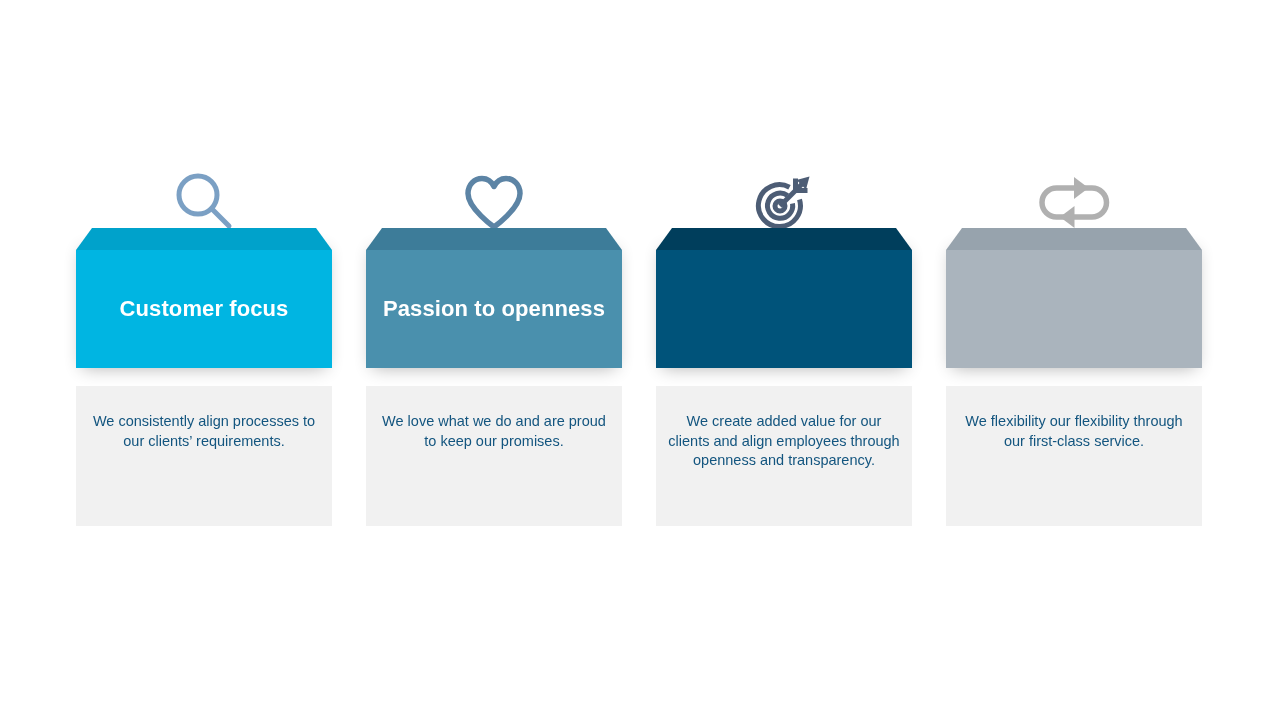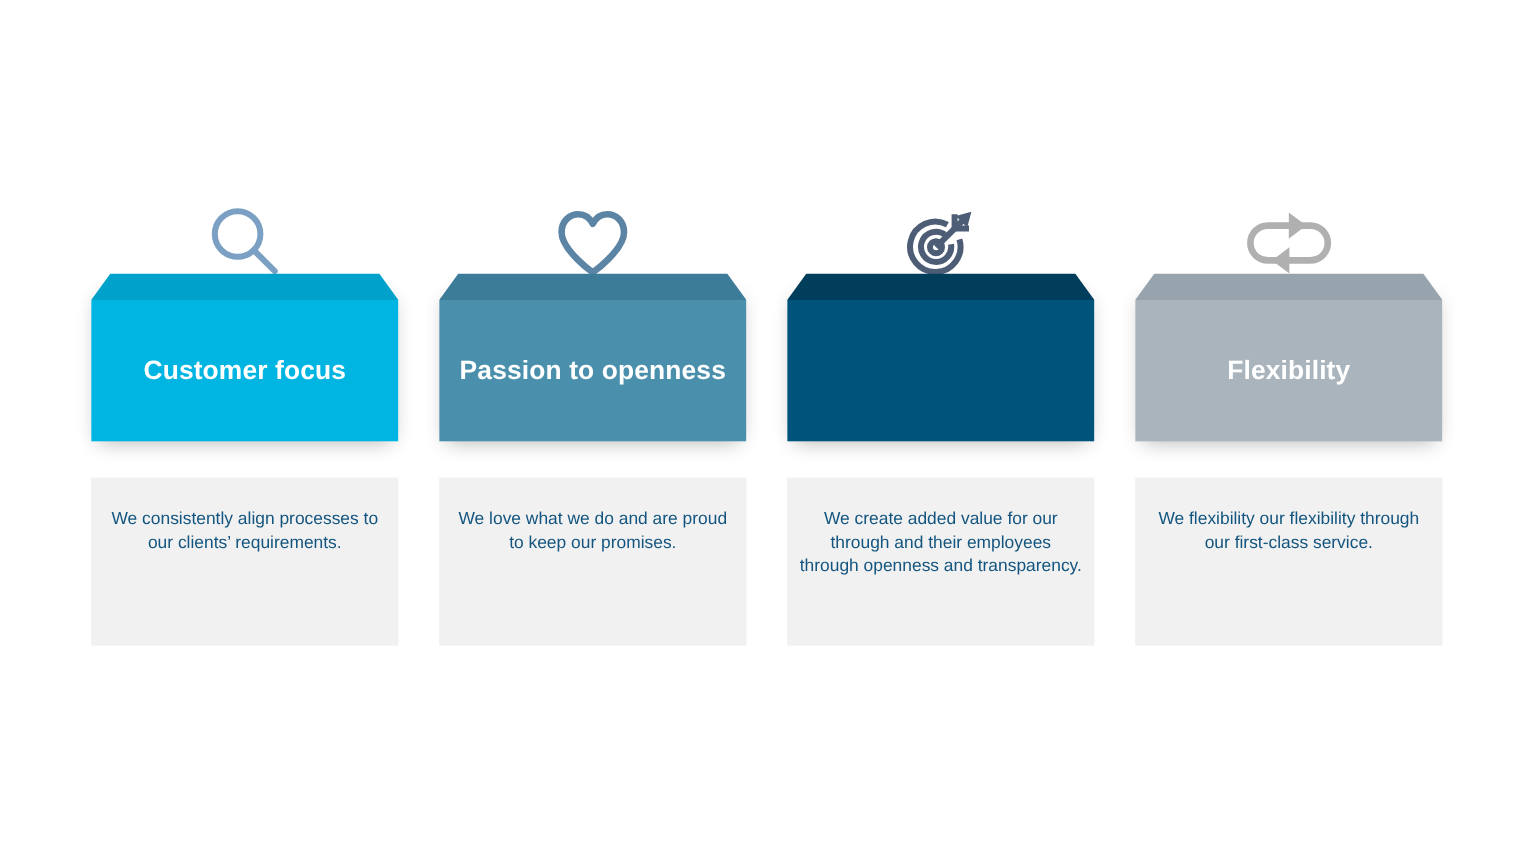--- a/index.html
+++ b/index.html
@@ -86,21 +86,21 @@
     letter-spacing: .1px;
     padding: 0 12px;
     box-sizing: border-box;
     border-radius: 25px;
   }
 
   
   .body-panel {
     position: absolute;
     left: 0;
-    top: 238px;
+    top: 226px;
     width: 256px;
     height: 140px;
     background: #f1f1f1;
   }
   .body-text {
     position: absolute;
     left: 10px;
     top: 26px;
     width: 236px;
     text-align: center;
@@ -162,37 +162,36 @@
         </svg>
       </div>
       <div class="box">
         <div class="box-shadow-layer"></div>
         <svg width="256" height="140" viewBox="0 0 256 140" aria-hidden="true">
           <polygon points="16,0 240,0 256,22 0,22" fill="#003e5c"></polygon>
           <rect x="0" y="22" width="256" height="118" fill="#00537a"></rect>
         </svg>
       </div>
       <div class="body-panel">
-        <div class="body-text">We create added value for our through and their employees through openness and transparency.</div>
+        <div class="body-text">We create added value for our clients and align employees through openness and transparency.</div>
       </div>
     </div>
     <div class="card" style="left: 946px;">
       <div class="icon-wrap">
         <svg width="76" height="58" viewBox="0 0 76 58" fill="none" aria-hidden="true">
           <path d="M44 14 L20.5 14 A14.5 14.5 0 0 0 20.5 43 L30 43" stroke="#b0b0b0" stroke-width="5.5" fill="none"></path>
           <path d="M32 43 L56 43 A14.5 14.5 0 0 0 56 14 L46 14" stroke="#b0b0b0" stroke-width="5.5" fill="none"></path>
           <path d="M38 3 L52.5 14 L38 25 Z" fill="#b0b0b0"></path>
           <path d="M38.5 32 L24 43 L38.5 54 Z" fill="#b0b0b0"></path>
         </svg>
       </div>
       <div class="box">
         <div class="box-shadow-layer"></div>
         <svg width="256" height="140" viewBox="0 0 256 140" aria-hidden="true">
           <polygon points="16,0 240,0 256,22 0,22" fill="#97a3ad"></polygon>
           <rect x="0" y="22" width="256" height="118" fill="#aab4bd"></rect>
         </svg>
-        <div class="box-title">Flexibility</div>
       </div>
       <div class="body-panel">
         <div class="body-text">We flexibility our flexibility through our first-class service.</div>
       </div>
     </div>
   </div>
 
 </body></html>

